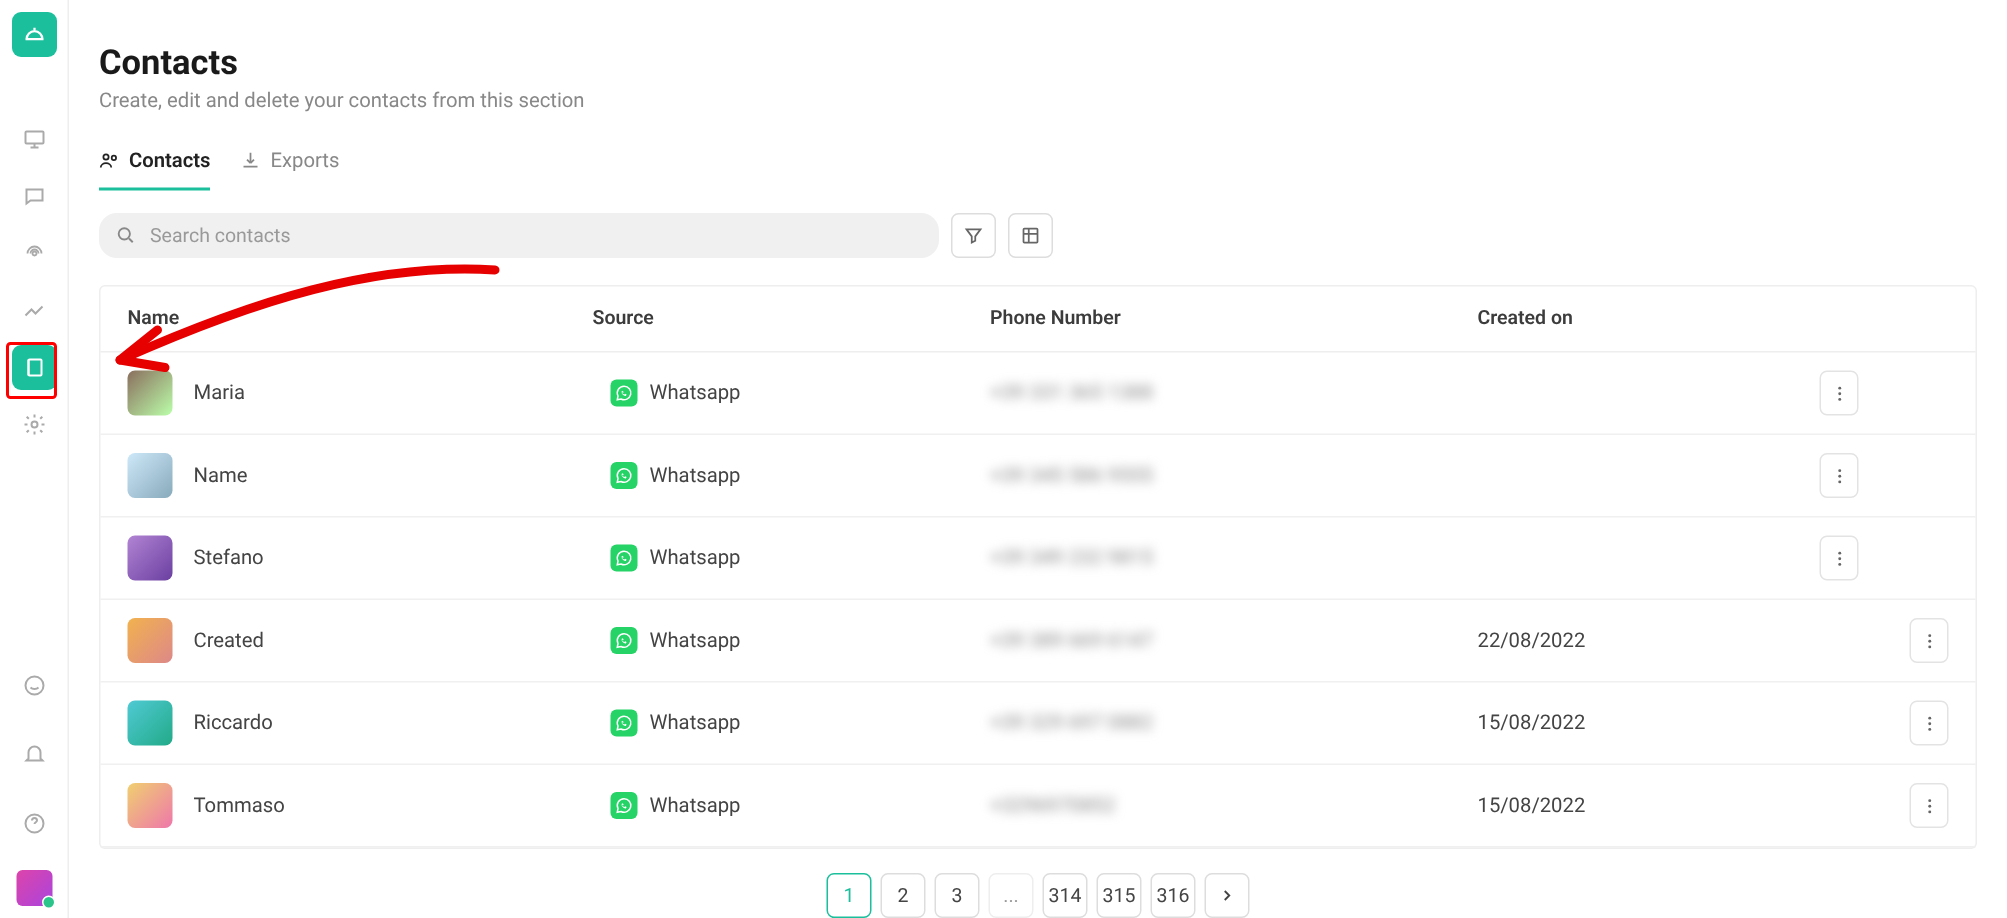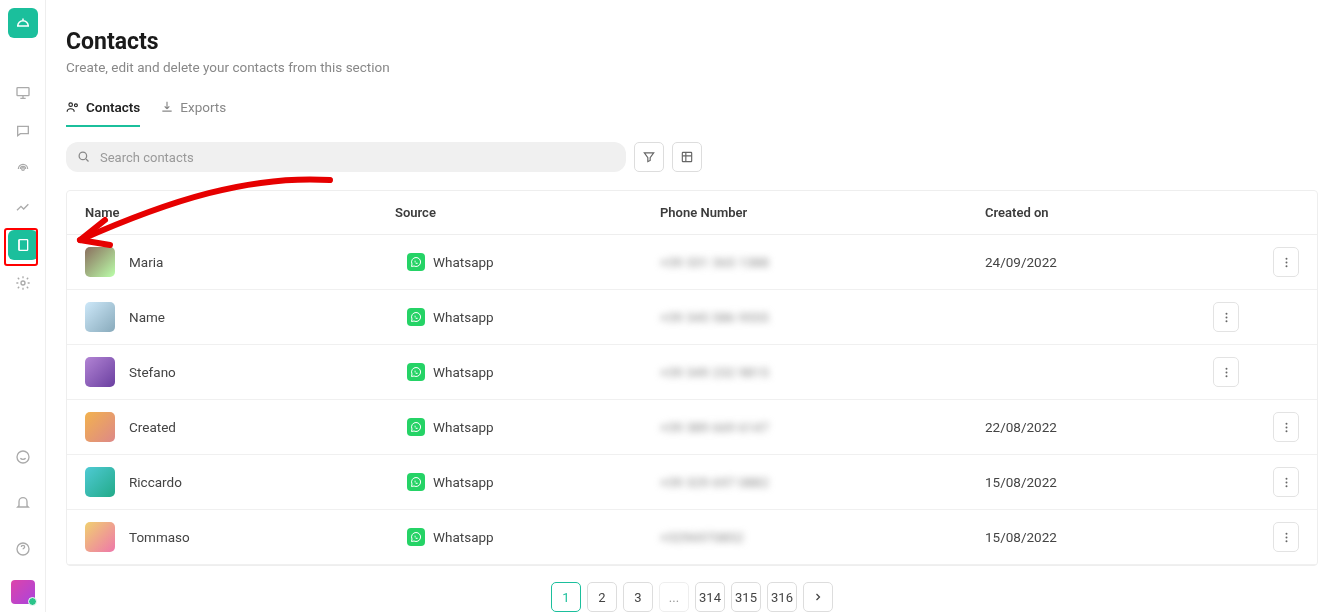--- a/index.html
+++ b/index.html
@@ -178,21 +178,20 @@
     <div class="source-cell">
       <span class="wa-icon">
         <svg viewBox="0 0 24 24" fill="none" stroke="#fff" stroke-width="2">
                 <path d="M12 3a9 9 0 00-8 13l-1 5 5-1a9 9 0 104-17z"></path>
                 <path d="M8.5 10c.5 2 2 3.5 4 4l1-1 2 1-1 2c-3 0-6-3-6-6l2-1 1 2-1 1" fill="#fff" stroke="none"></path>
               </svg>
       </span>
       <span>Whatsapp</span>
     </div>
     <div class="phone-cell">+39 331 365 1388</div>
-    <div class="date-cell">24/09/2022</div>
     <div class="action-cell">
       <div class="dots-btn">
         <svg viewBox="0 0 4 14">
                 <circle cx="2" cy="2" r="1.3" fill="#666"></circle>
                 <circle cx="2" cy="7" r="1.3" fill="#666"></circle>
                 <circle cx="2" cy="12" r="1.3" fill="#666"></circle>
               </svg>
       </div>
     </div>
         </div>

